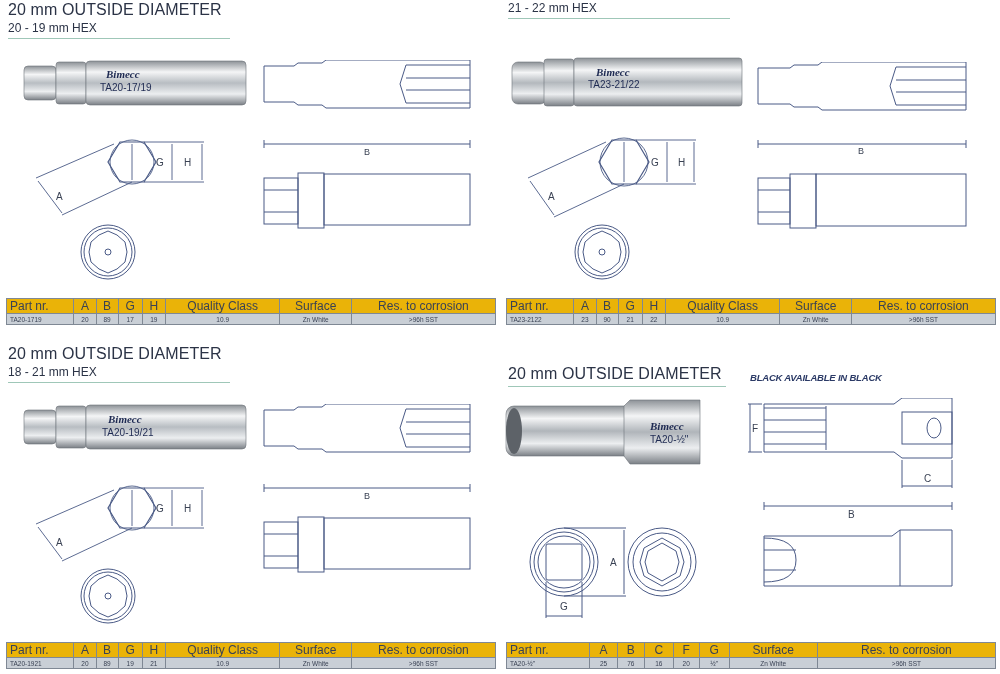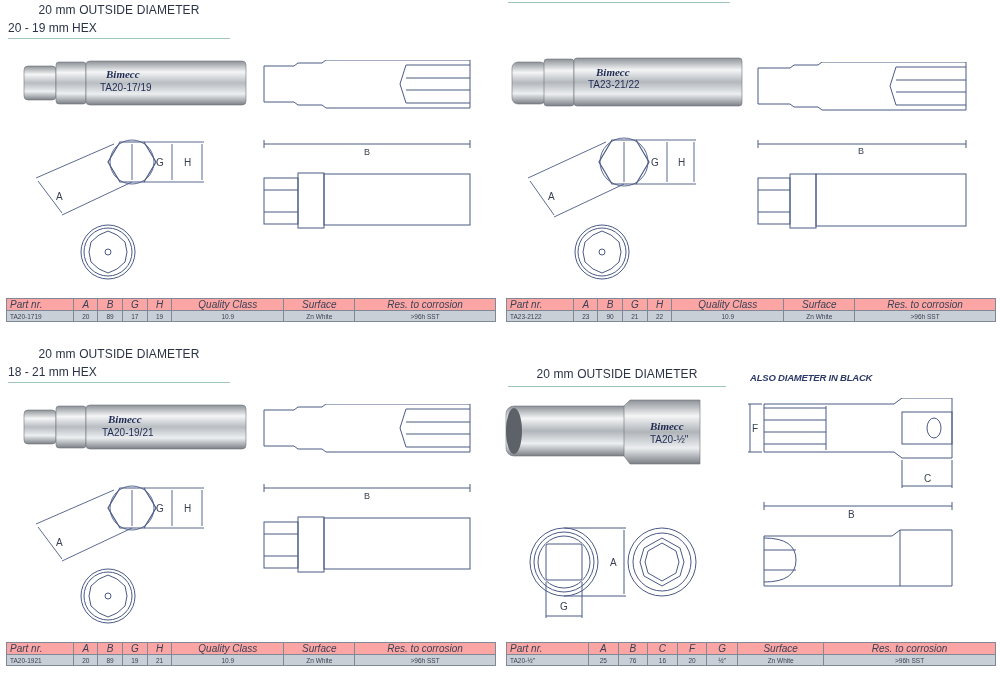--- a/index.html
+++ b/index.html
@@ -6,31 +6,31 @@
   html, body { width: 1000px; height: 674px; background: #ffffff; overflow: hidden; }
   body { font-family: "Liberation Sans", sans-serif; color: #2b3346; position: relative; }
 
   .panel { position: absolute; width: 496px; }
   .p1 { left: 4px; top: 0; height: 330px; }
   .p2 { left: 504px; top: 0; height: 330px; }
   .p3 { left: 4px; top: 344px; height: 330px; }
   .p4 { left: 504px; top: 362px; height: 312px; }
 
   .heading { position: absolute; left: 4px; top: 0; width: 222px; border-bottom: 1px solid #9fc7b8; padding-bottom: 2px; }
-  .heading .title { font-size: 12px; line-height: 20px; color: #2b3346; white-space: nowrap; letter-spacing: 0.1px; text-align: center; }
+  .heading .title { font-size: 16px; line-height: 20px; color: #2b3346; white-space: nowrap; letter-spacing: 0.1px; }
   .heading .sub { font-size: 12px; line-height: 16px; color: #2b3346; white-space: nowrap; }
   .note { position: absolute; font-size: 9.5px; font-weight: bold; font-style: italic; color: #2b3a66; white-space: nowrap; letter-spacing: -0.2px; }
 
   .drawing { position: absolute; }
   .drawing svg { display: block; }
   .photo-label { font-family: "Liberation Serif", serif; font-weight: bold; font-style: italic; }
 
   table.spec { position: absolute; border-collapse: collapse; width: 490px; font-size: 7.5px; font-family: "Liberation Sans", sans-serif; }
   table.spec th, table.spec td { border: 1px solid #7f8894; height: 11px; padding: 0 3px; text-align: center; font-weight: normal; color: #3a4254; white-space: nowrap; }
-  table.spec th { background: #fca5a5; font-size: 10px; font-style: italic; }
+  table.spec th { background: #eab308; font-size: 12px; }
   table.spec td { background: #c9cfd6; font-size: 6.5px; }
   table.spec th:first-child, table.spec td:first-child { text-align: left; }
 </style>
 </head>
 <body>
 
 <section class="panel p1">
   <div class="heading">
     <div class="title">20 mm OUTSIDE DIAMETER</div>
     <div class="sub">20 - 19 mm HEX</div>
@@ -127,20 +127,21 @@
       <td>10.9</td>
       <td>Zn White</td>
       <td>&gt;96h SST</td>
     </tr>
       </tbody>
   </table>
 </section>
 
 <section class="panel p2">
   <div class="heading">
+    <div class="sub">21 - 22 mm HEX</div>
   </div>
 
   <div class="drawing" style="left:4px; top:56px;">
     <svg width="236" height="52" viewBox="0 0 236 52">
       <defs>
         <linearGradient id="chrome2" x1="0" y1="0" x2="0" y2="1">
           <stop offset="0" stop-color="#8d9297"></stop>
             <stop offset="0.25" stop-color="#f4f5f6"></stop>
           <stop offset="0.5" stop-color="#b3b8bd"></stop>
             <stop offset="0.75" stop-color="#eceef0"></stop>
@@ -331,21 +332,21 @@
       <td>&gt;96h SST</td>
     </tr>
       </tbody>
   </table>
 </section>
 
 <section class="panel p4">
   <div class="heading" style="top:2px; width:218px;">
     <div class="title">20 mm OUTSIDE DIAMETER</div>
   </div>
-  <div class="note" style="left:246px; top:10px;">ALSO DIAMETER IN BLACK</div>
+  <div class="note" style="left:246px; top:10px;">BLACK AVAILABLE IN BLACK</div>
 
   <div class="drawing" style="left:0px; top:36px;">
     <svg width="210" height="68" viewBox="0 0 210 68">
       <defs>
         <linearGradient id="chrome4" x1="0" y1="0" x2="0" y2="1">
           <stop offset="0" stop-color="#8d9297"></stop>
             <stop offset="0.25" stop-color="#f4f5f6"></stop>
           <stop offset="0.5" stop-color="#b0b5ba"></stop>
             <stop offset="0.75" stop-color="#eceef0"></stop>
             <stop offset="1" stop-color="#7b8086"></stop>

